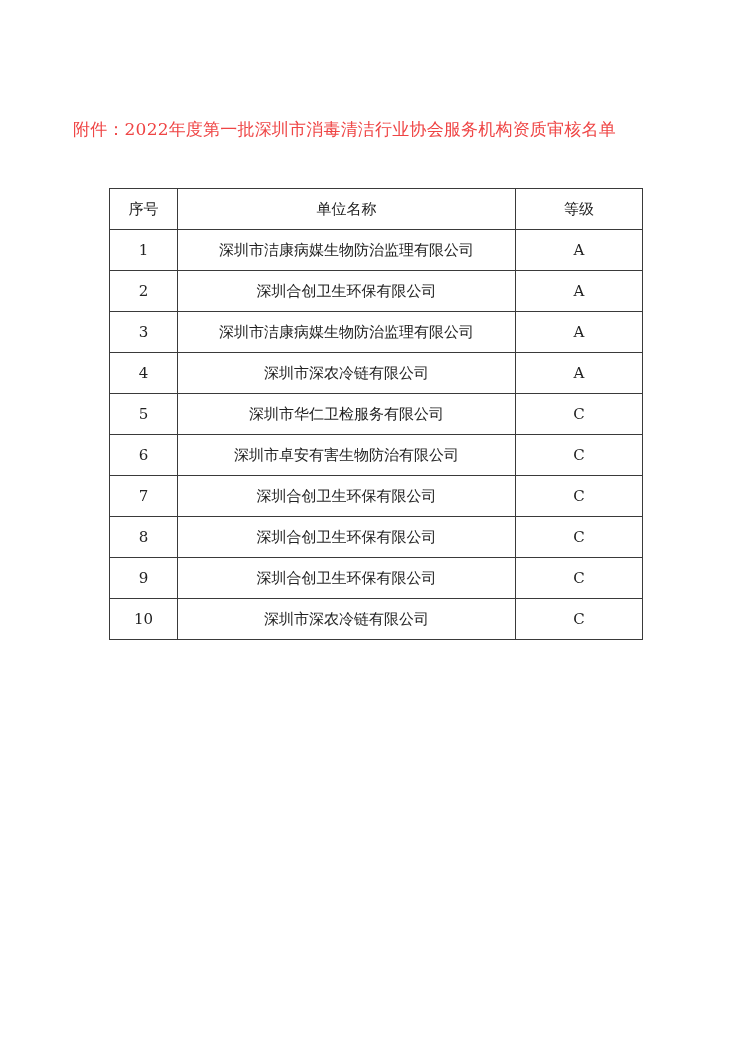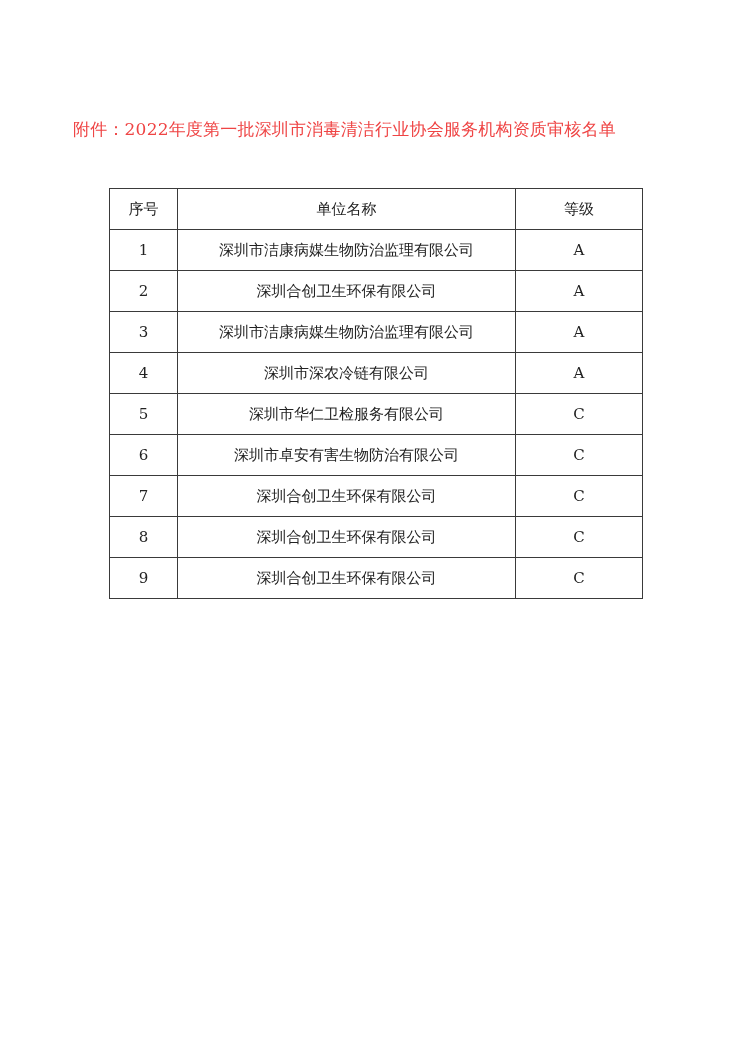--- a/index.html
+++ b/index.html
@@ -71,14 +71,19 @@
     <tr>
         <td>8</td>
         <td>深圳合创卫生环保有限公司</td>
         <td>C</td>
       </tr>
     <tr>
         <td>9</td>
         <td>深圳合创卫生环保有限公司</td>
         <td>C</td>
       </tr>
+    <tr>
+        <td>10</td>
+        <td>深圳市深农冷链有限公司</td>
+        <td>C</td>
+      </tr>
   </tbody>
 </table>
 
 </body></html>

